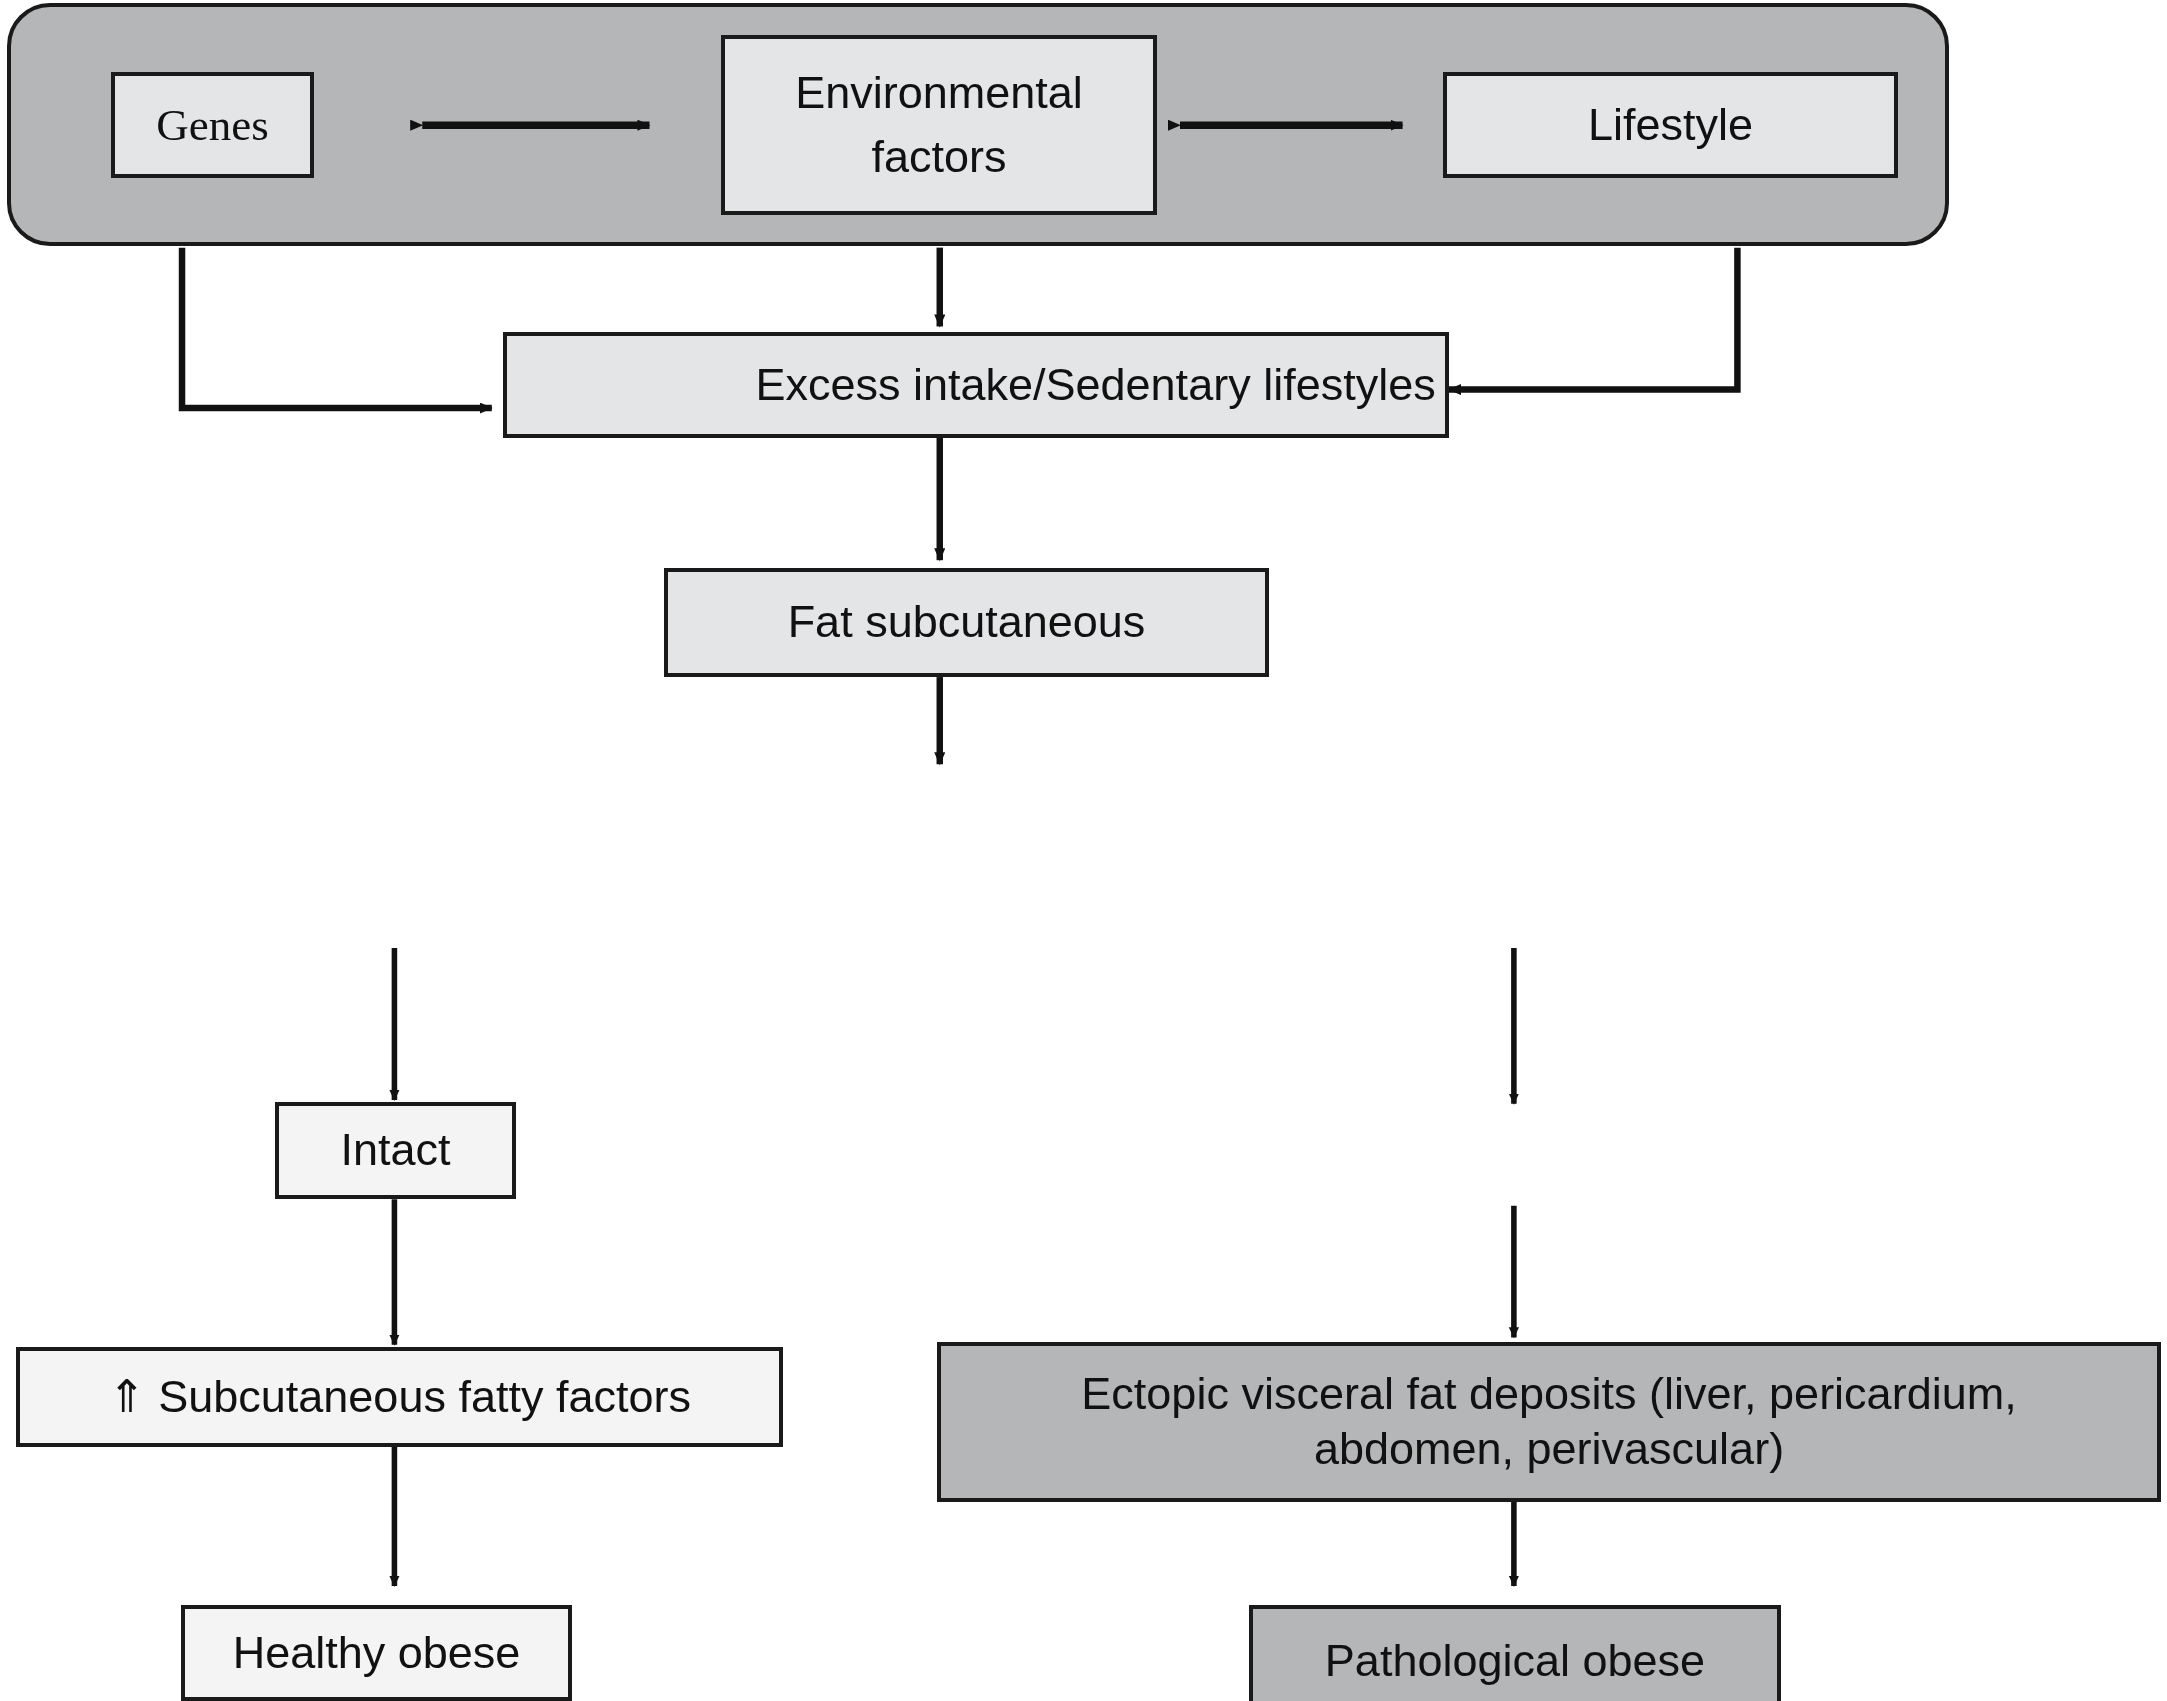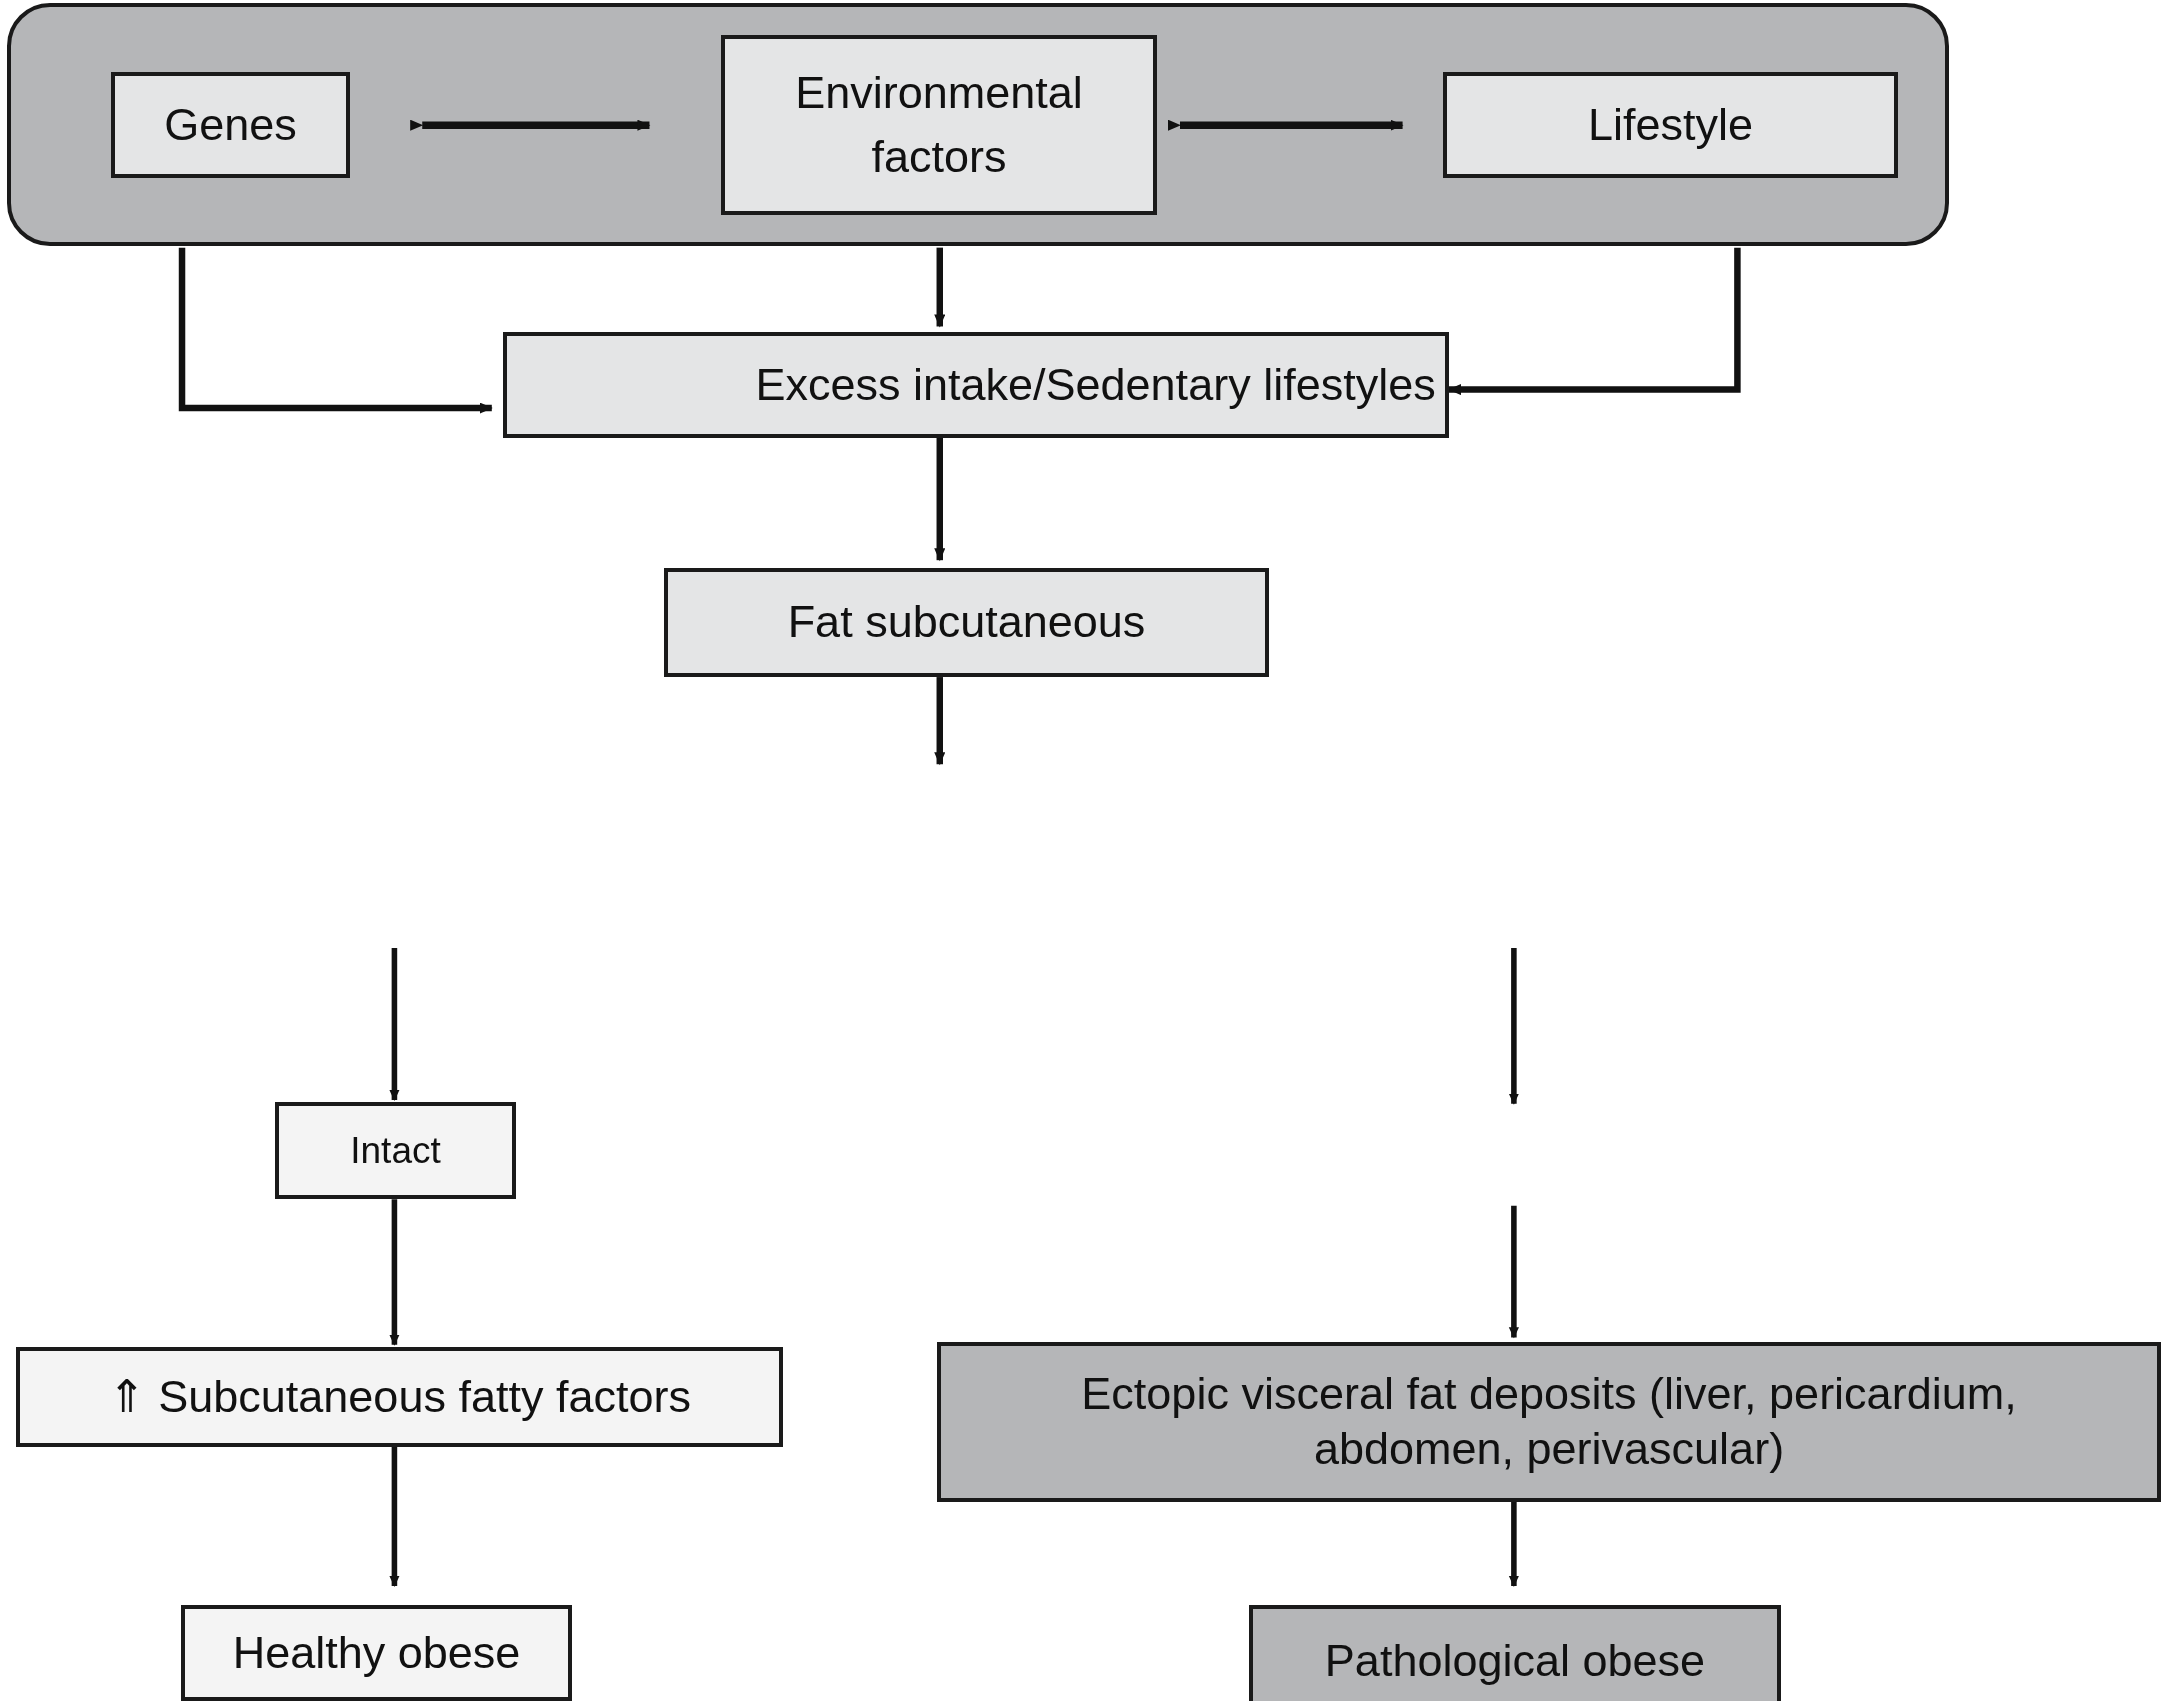--- a/index.html
+++ b/index.html
@@ -41,21 +41,21 @@
   .fill-white   { background: #f4f4f4; }
   .fill-gray    { background: #b5b6b8; }
 
   .container-round {
     position: absolute;
     box-sizing: border-box;
     background: #b5b6b8;
     border: 4.6px solid #1a1a1a;
     border-radius: 43px;
   }
-  .t46 { font-size: 37px; }
+  .t46 { font-size: 45px; }
   .t48 { font-size: 45px; }
 
   .two-line { flex-direction: column; }
   .two-line span { display: block; }
 </style>
 </head>
 <body>
 
 <div id="canvas">
 
@@ -120,21 +120,21 @@
 
     <g>
       <line x1="425" y1="1560" x2="425" y2="1710" stroke="#111111" stroke-width="6" marker-end="url(#ahs)"></line>
     </g>
 
     <g>
       <line x1="1632" y1="1600" x2="1632" y2="1710" stroke="#111111" stroke-width="6" marker-end="url(#ahs)"></line>
     </g>
   </svg>
 
-  <div class="node fill-light t48" style="left:111px; top:72px; width:239px; height:106px;">
+  <div class="node fill-light t48" style="left:111px; top:72px; width:203px; height:106px;font-family:Liberation Serif, serif;">
     <span>Genes</span>
   </div>
 
   <div class="node fill-light t48 two-line" style="left:721px; top:35px; width:436px; height:180px;gap:9px;">
     <span>Environmental</span>
     <span>factors</span>
   </div>
 
   <div class="node fill-light t48" style="left:1443px; top:72px; width:455px; height:106px;">
     <span>Lifestyle</span>

